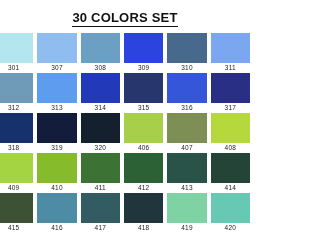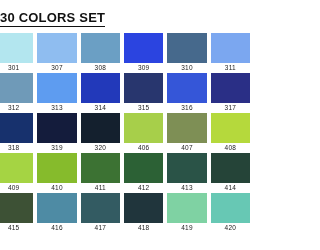--- a/index.html
+++ b/index.html
@@ -14,20 +14,21 @@
     overflow: hidden;
   }
   .page {
     position: relative;
     width: 250px;
     height: 250px;
     background: #ffffff;
   }
   .title-wrap {
     width: 100%;
+    text-align: center;
     padding-top: 8px;
     box-sizing: border-box;
   }
   .title {
     display: inline-block;
     font-size: 13px;
     font-weight: bold;
     letter-spacing: 0.2px;
     color: #111111;
     border-bottom: 1.5px solid #111111;

